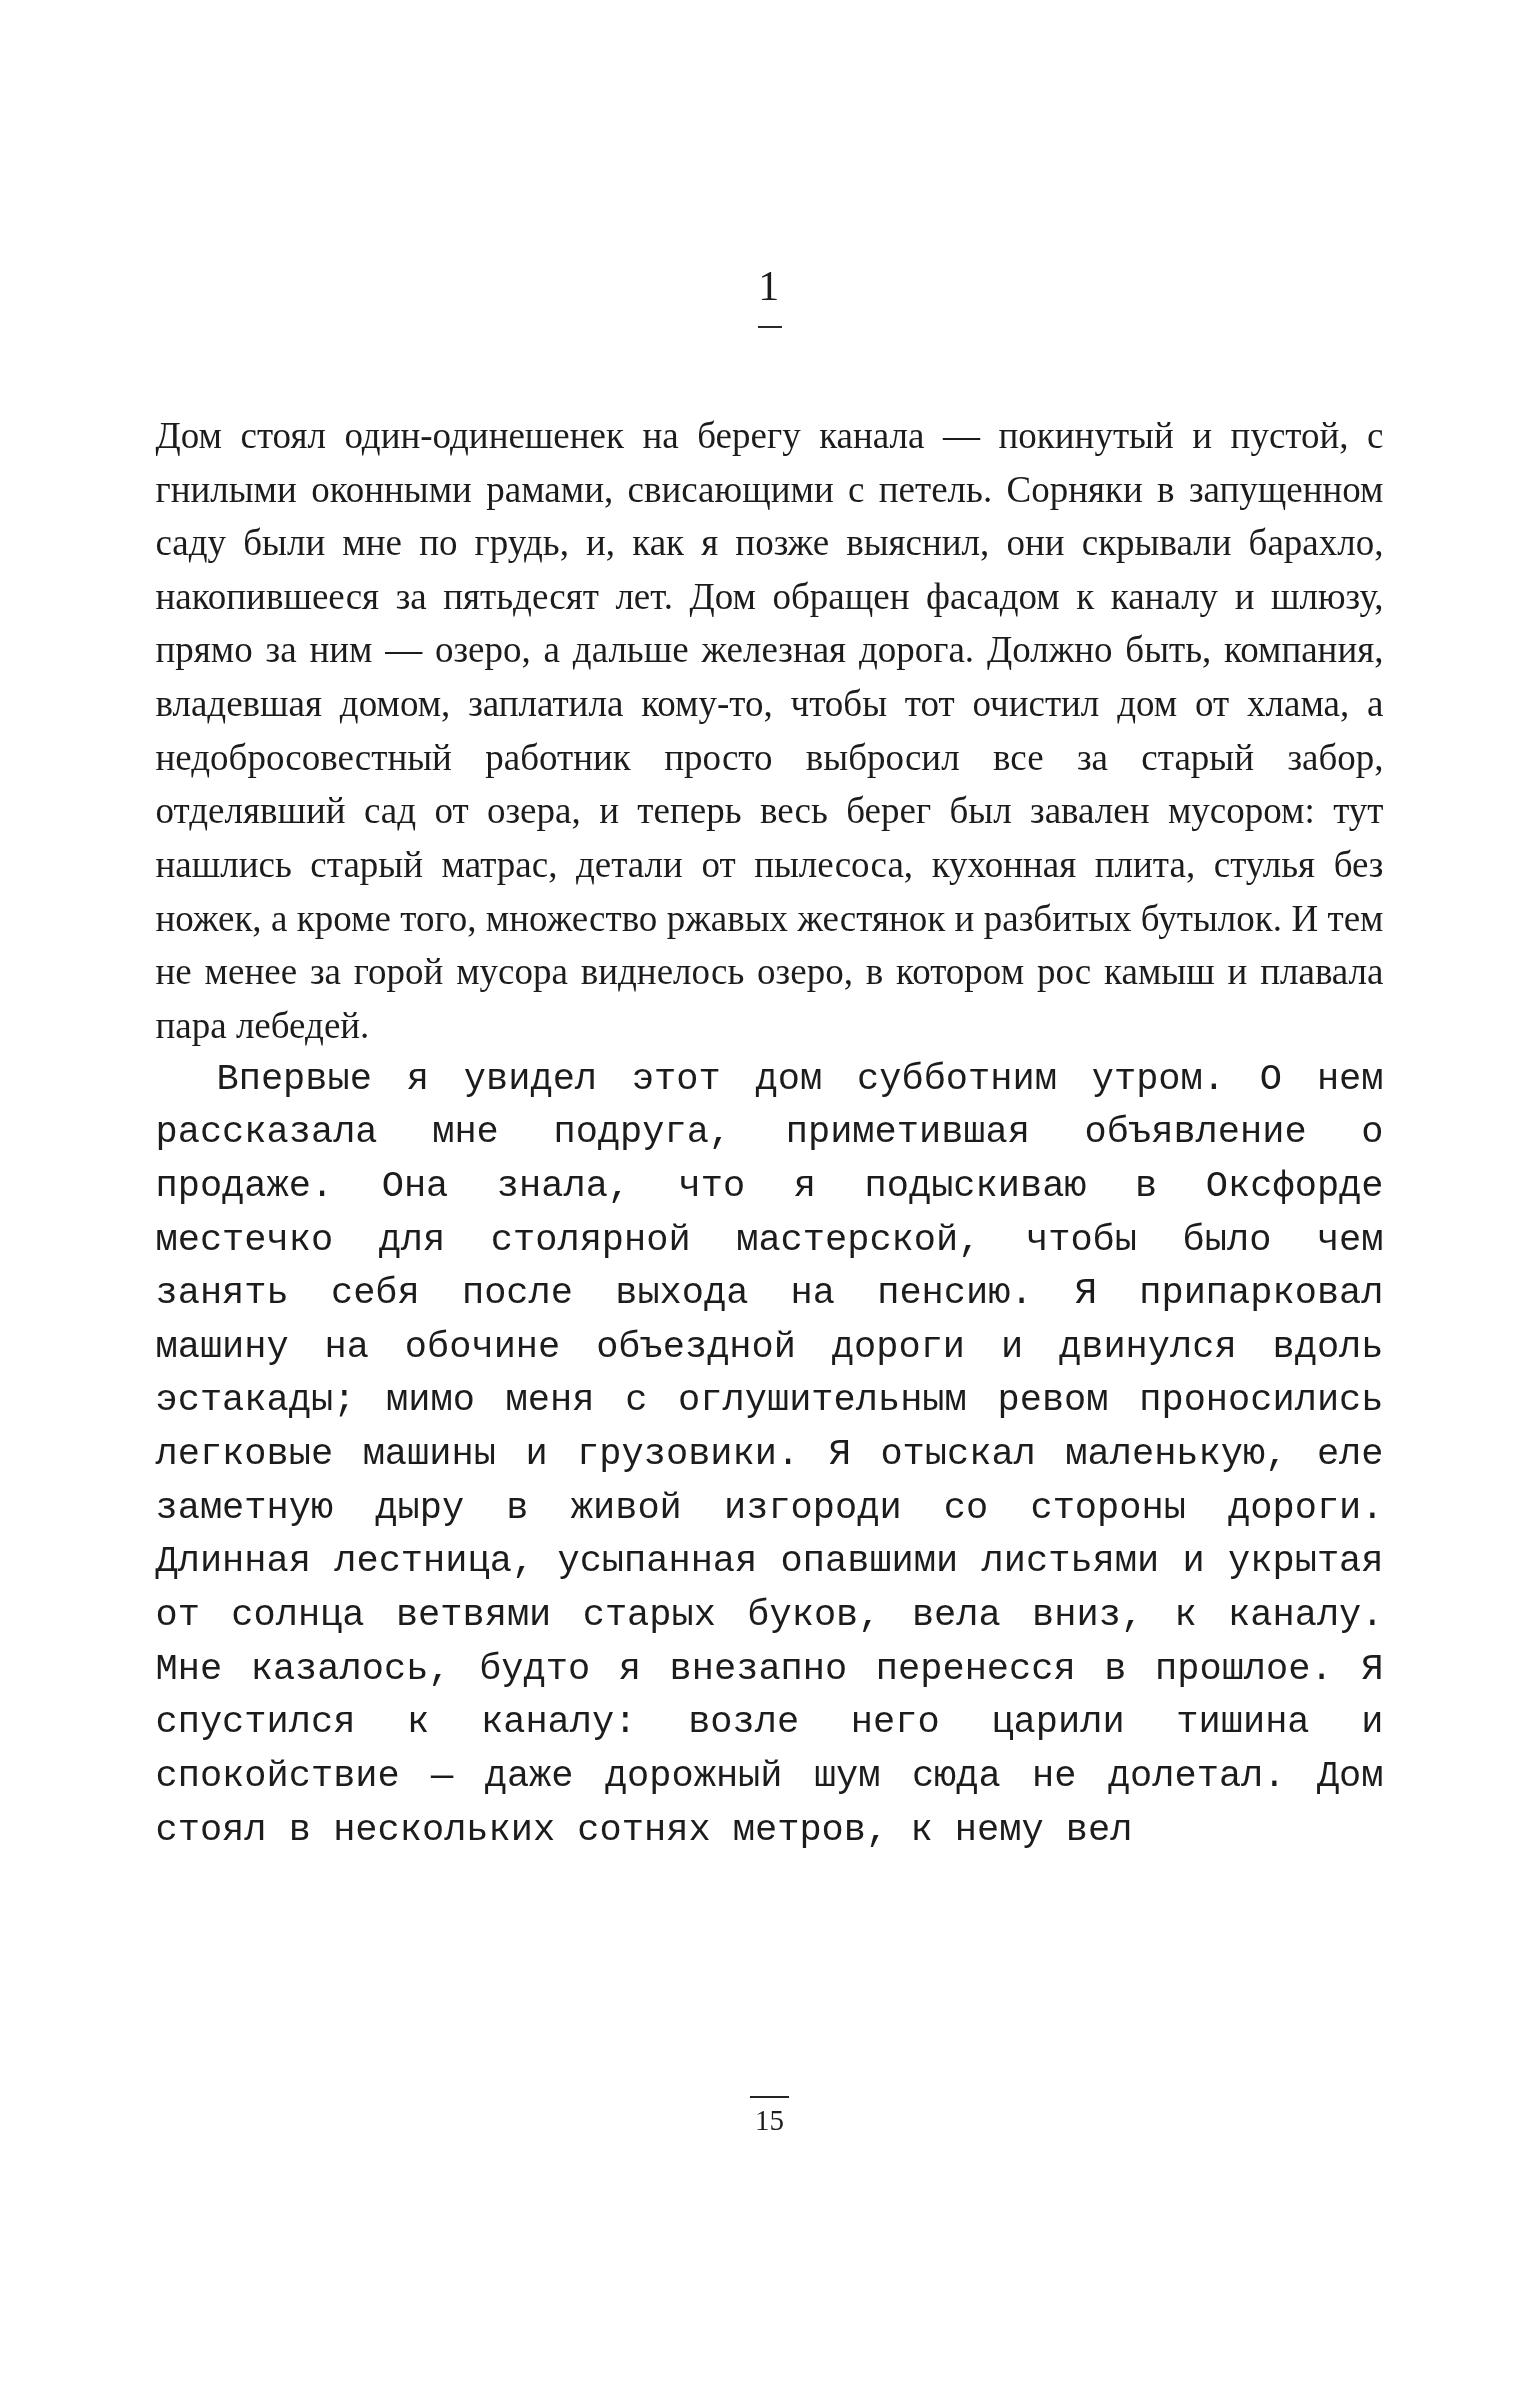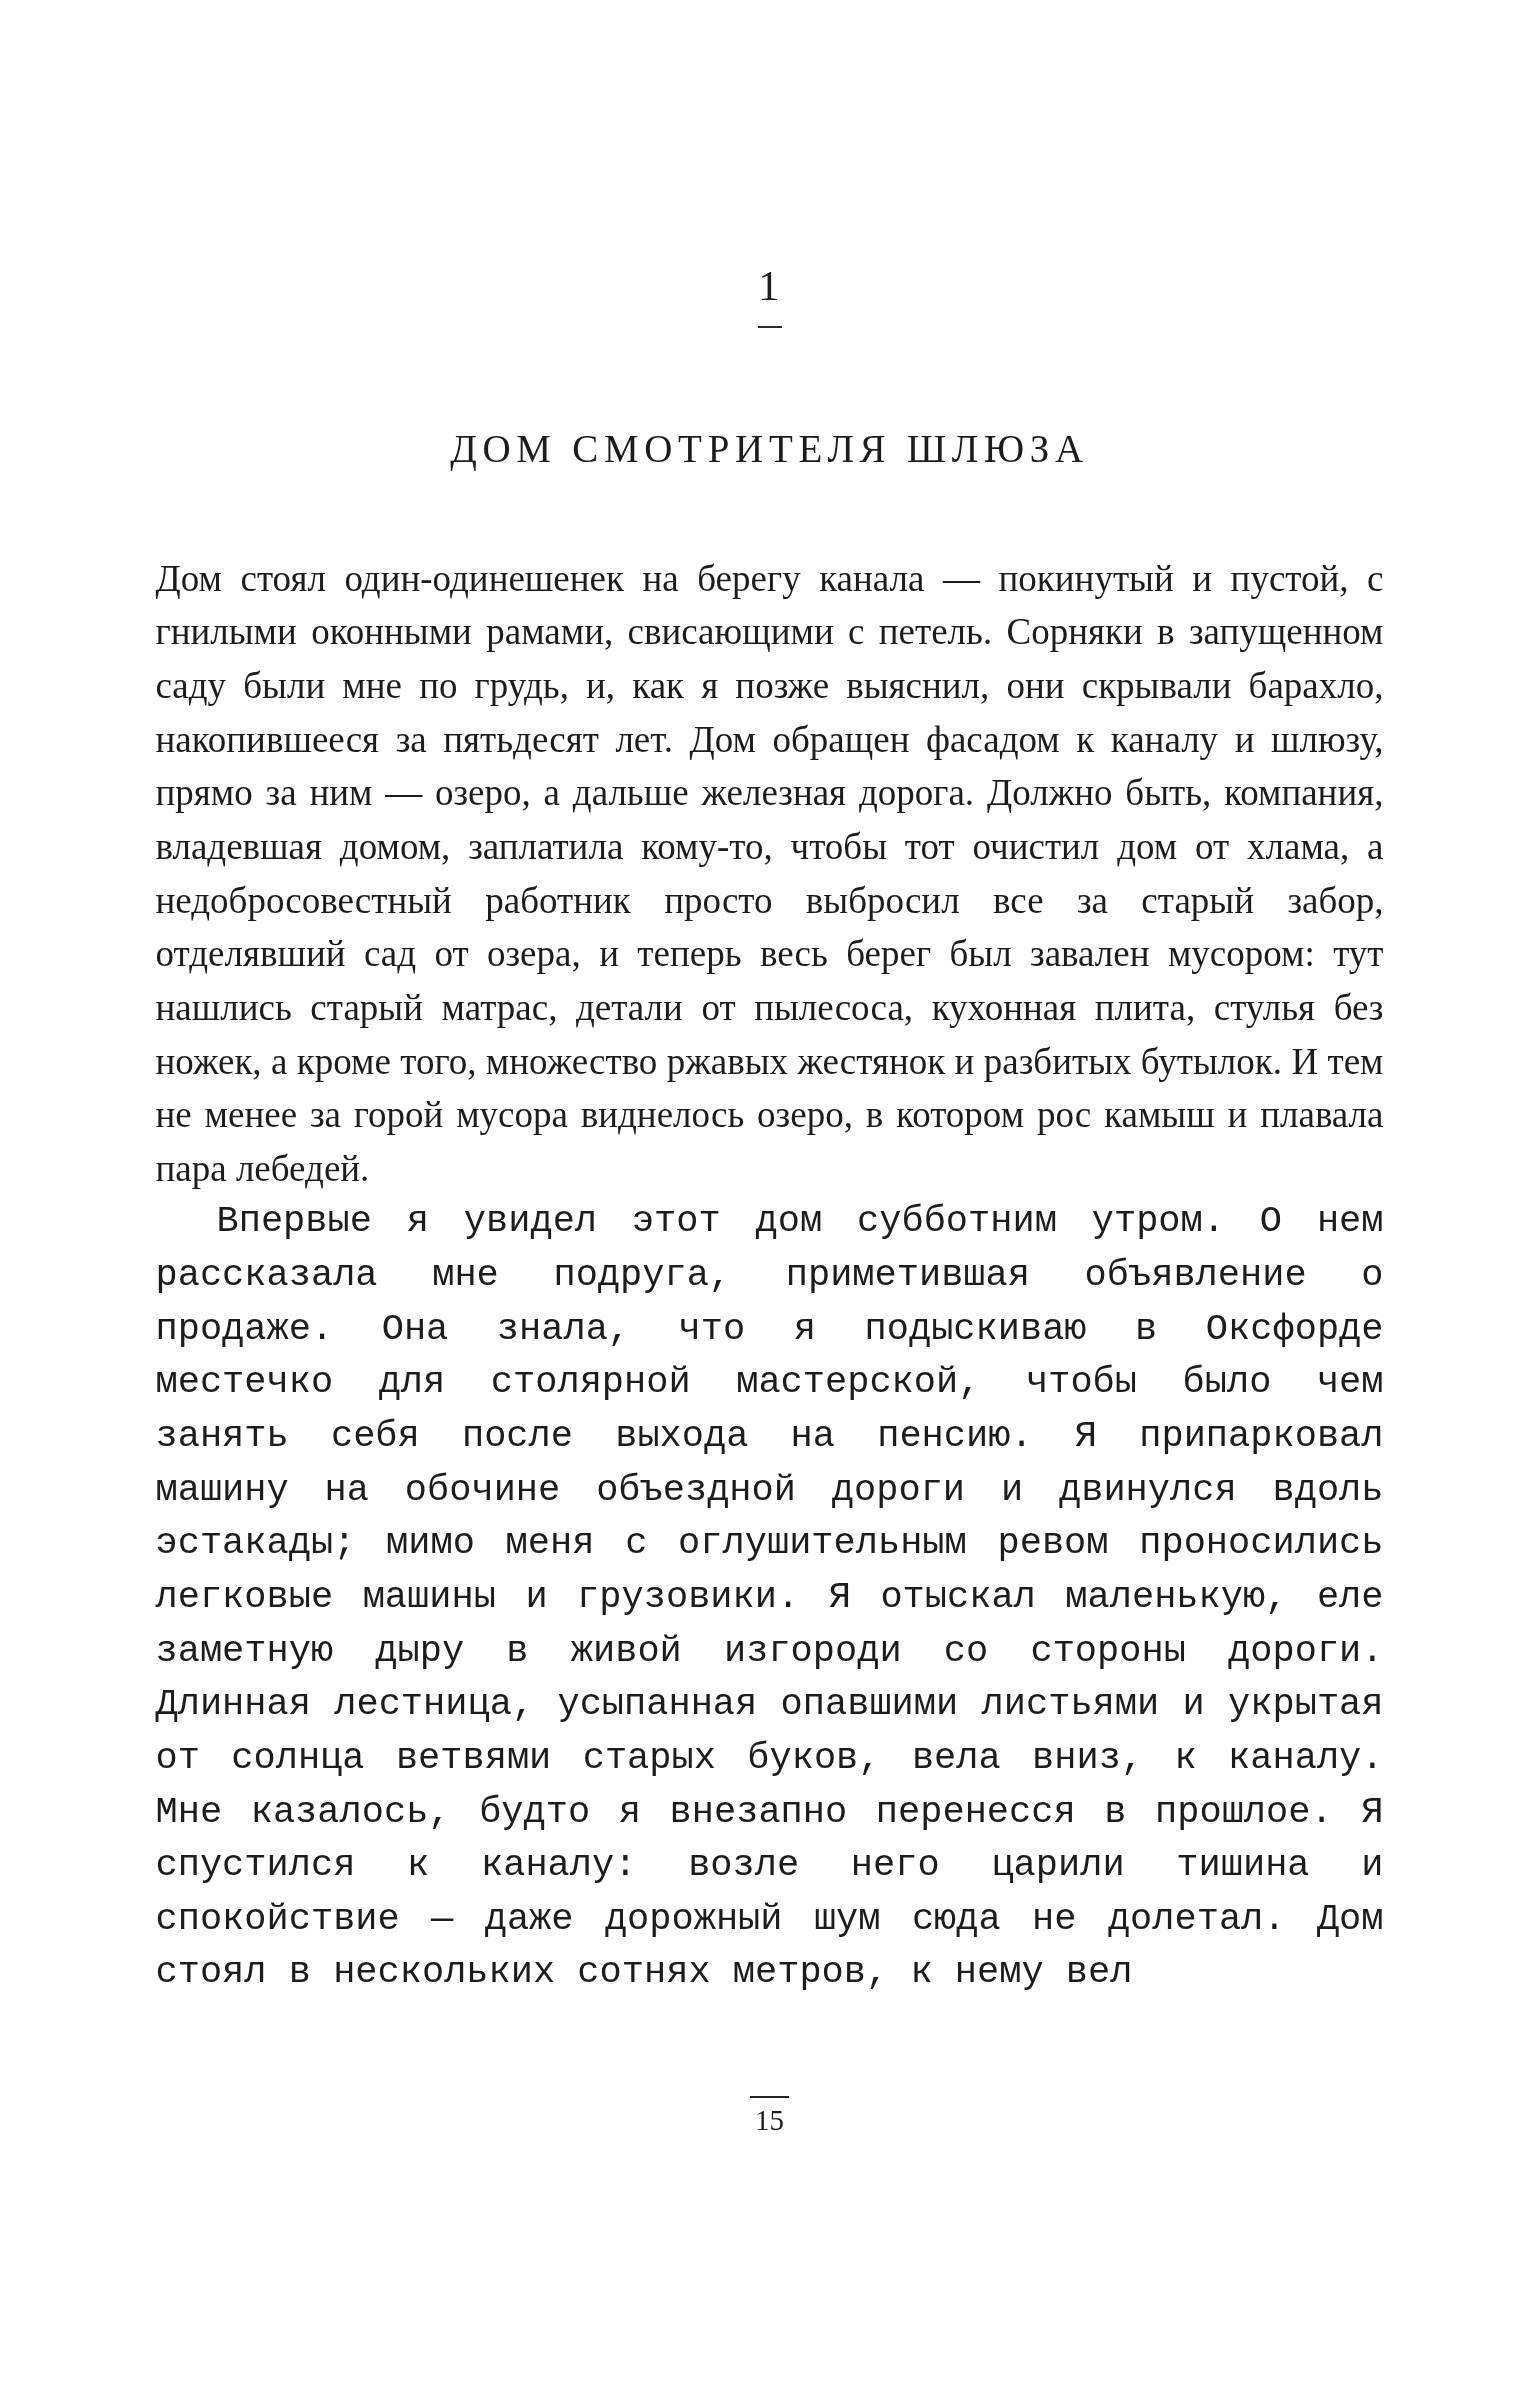--- a/index.html
+++ b/index.html
@@ -75,21 +75,20 @@
   }
 </style>
 </head>
 <body>
 
 <div class="page">
 
   <header class="chapter-head">
     <div class="chapter-number">1</div>
     <div class="chapter-rule"></div>
-    <h1 class="chapter-title">ДОМ СМОТРИТЕЛЯ ШЛЮЗА</h1>
   </header>
 
   <main class="body-text">
     <p class="para">Дом стоял один-одинешенек на берегу канала — покинутый и пустой, с гнилыми оконными рамами, свисающими с петель. Сорняки в запущенном саду были мне по грудь, и, как я позже выяснил, они скрывали барахло, накопившееся за пятьдесят лет. Дом обращен фасадом к каналу и шлюзу, прямо за ним — озеро, а дальше железная дорога. Должно быть, компания, владевшая домом, заплатила кому-то, чтобы тот очистил дом от хлама, а недобросовестный работник просто выбросил все за старый забор, отделявший сад от озера, и теперь весь берег был завален мусором: тут нашлись старый матрас, детали от пылесоса, кухонная плита, стулья без ножек, а кроме того, множество ржавых жестянок и разбитых бутылок. И тем не менее за горой мусора виднелось озеро, в котором рос камыш и плавала пара лебедей.</p>
     <p class="para">Впервые я увидел этот дом субботним утром. О нем рассказала мне подруга, приметившая объявление о продаже. Она знала, что я подыскиваю в Оксфорде местечко для столярной мастерской, чтобы было чем занять себя после выхода на пенсию. Я припарковал машину на обочине объездной дороги и двинулся вдоль эстакады; мимо меня с оглушительным ревом проносились легковые машины и грузовики. Я отыскал маленькую, еле заметную дыру в живой изгороди со стороны дороги. Длинная лестница, усыпанная опавшими листьями и укрытая от солнца ветвями старых буков, вела вниз, к каналу. Мне казалось, будто я внезапно перенесся в прошлое. Я спустился к каналу: возле него царили тишина и спокойствие — даже дорожный шум сюда не долетал. Дом стоял в нескольких сотнях метров, к нему вел</p>
   </main>
 
   <footer class="page-footer">
     <div class="footer-rule"></div>
     <div class="page-number">15</div>

